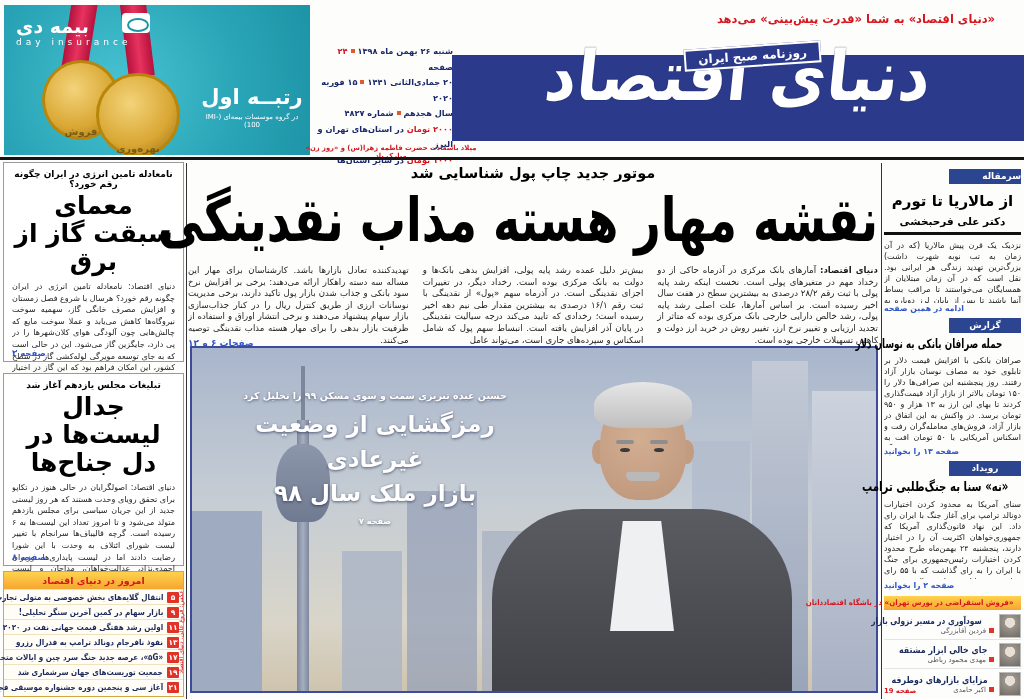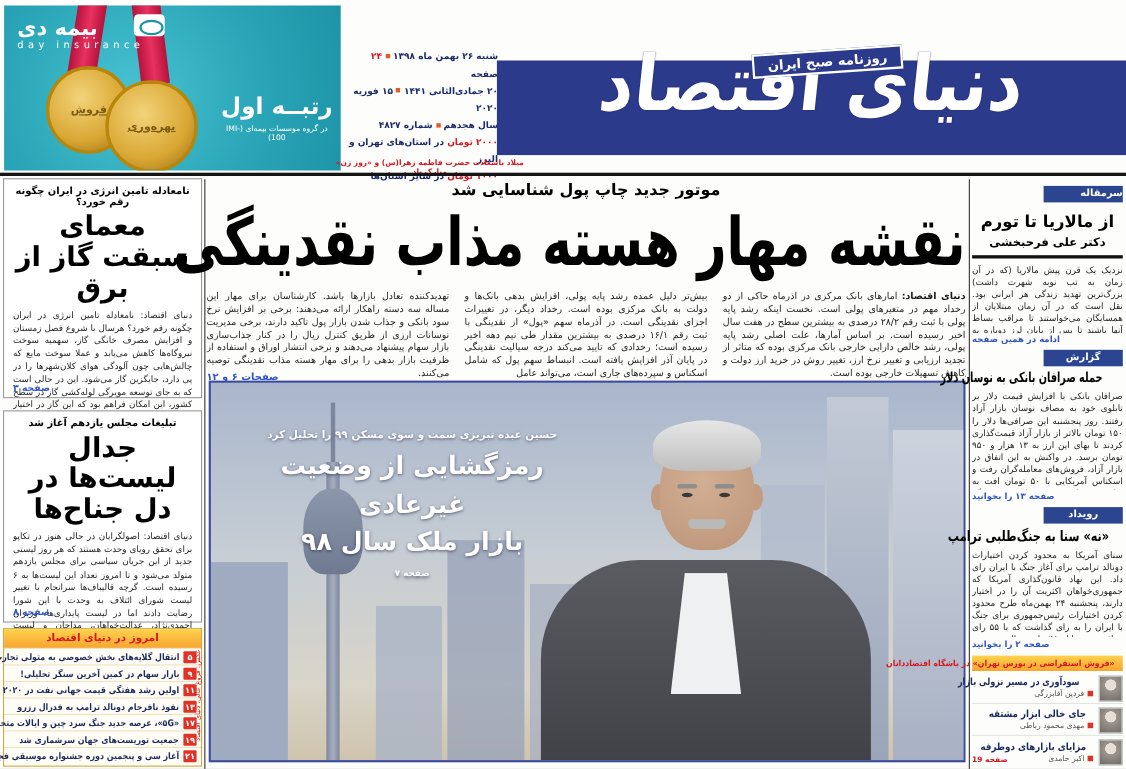--- a/index.html
+++ b/index.html
@@ -11,21 +11,21 @@
     background:radial-gradient(circle at 38% 55%, #49c3d2 0%, #2aa6b8 55%, #1d93a6 100%); overflow:hidden; }
   .ad-brand { position:absolute; left:12px; top:10px; text-align:left; color:#fff; }
   .ad-brand-fa { font-size:19px; font-weight:bold; }
   .ad-brand-en { font-size:9px; letter-spacing:4px; }
   .ad-logo-mark { position:absolute; left:118px; top:8px; width:28px; height:20px; background:#fff; border-radius:4px; }
   .ad-logo-mark::after { content:""; position:absolute; left:5px; top:5px; width:18px; height:10px; border:2px solid #1d93a6; border-radius:50%; }
   .ribbon { position:absolute; width:26px; height:80px; background:linear-gradient(90deg,#b4123c,#e8325f 50%,#b4123c); }
   .r1 { left:62px; top:-6px; transform:rotate(9deg); }
   .r2 { left:120px; top:-8px; transform:rotate(-7deg); }
   .medal { position:absolute; border-radius:50%; background:radial-gradient(circle at 40% 35%, #f3d37a, #d9a733 60%, #9c6f18); border:3px solid #b8860b;
-    display:flex; align-items:center; justify-content:center; color:#7a5a10; font-weight:bold;text-decoration:underline; }
+    display:flex; align-items:flex-end; justify-content:center; color:#7a5a10; font-weight:bold; }
   .m1 { left:38px; top:55px; width:78px; height:80px; font-size:10px; }
   .m2 { left:92px; top:68px; width:84px; height:84px; font-size:10px; }
   .ad-rank { position:absolute; left:196px; top:80px; width:104px; text-align:center; color:#fff; }
   .ad-rank-main { font-size:21px; font-weight:bold; }
   .ad-rank-sub { font-size:7px; margin-top:4px; }
 
   .dateline { position:absolute; left:313px; top:44px; width:140px; text-align:right; color:#1b2a6b; font-weight:bold; font-size:8.2px; line-height:1.9; }
   .dl .red { color:#d6161f; }
   .sq { display:inline-block; width:4px; height:4px; background:#e05a2b; margin:0 3px 1px 3px; vertical-align:middle; }
 
@@ -135,20 +135,21 @@
   </div>
 
   <div class="dateline">
     <div class="dl"><span>شنبه ۲۶ بهمن ماه ۱۳۹۸</span><span class="sq"></span><span class="red">۲۴</span> <span>صفحه</span></div>
     <div class="dl"><span>۲۰ جمادی‌الثانی ۱۴۴۱</span><span class="sq"></span><span>۱۵ فوریه ۲۰۲۰</span></div>
     <div class="dl"><span>سال هجدهم</span><span class="sq"></span><span>شماره ۴۸۲۷</span></div>
     <div class="dl"><span class="red">۲۰۰۰ تومان</span> <span>در استان‌های تهران و البرز</span></div>
     <div class="dl"><span class="red">۱۰۰۰ تومان</span> <span>در سایر استان‌ها</span></div>
   </div>
 
+  <div class="tagline">«دنیای اقتصاد» به شما «قدرت پیش‌بینی» می‌دهد</div>
 
   <div class="banner">
     <div class="logo-text">دنیای اقتصاد</div>
     <div class="press-badge">روزنامه صبح ایران</div>
   </div>
 
   <div class="congrats">میلاد باسعادت حضرت فاطمه زهرا(س) و «روز زن» مبارک باد</div>
 
   <div class="hrule"></div>
   <div class="vdiv" style="left:186px;"></div>

